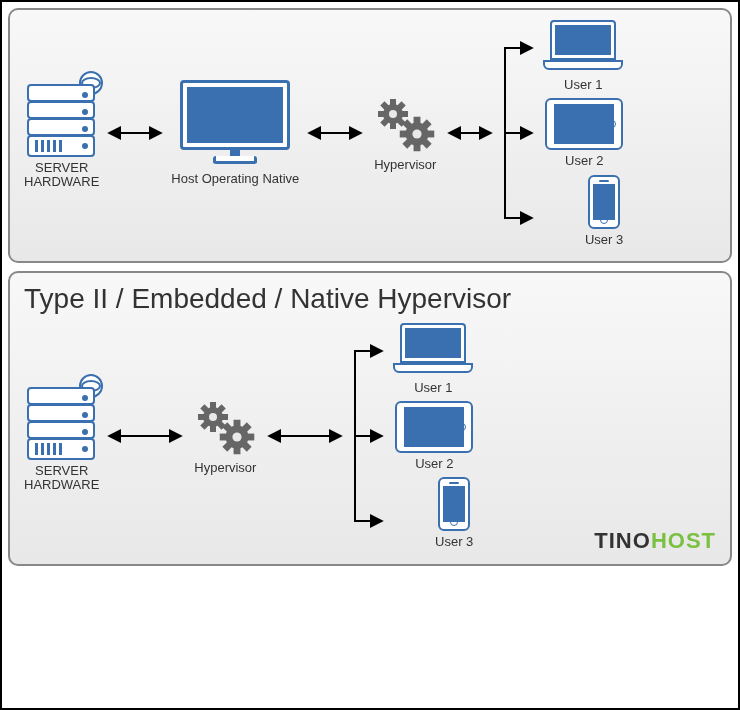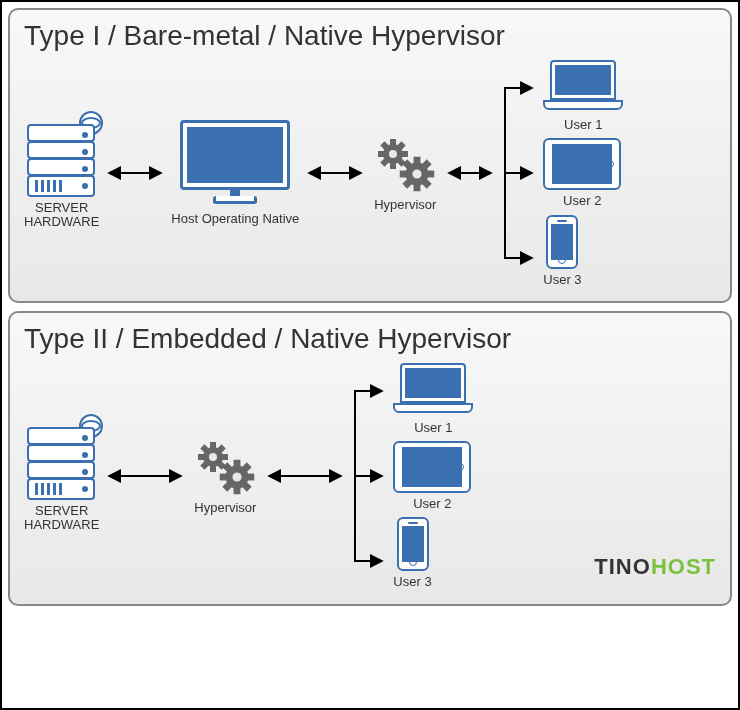--- a/index.html
+++ b/index.html
@@ -42,21 +42,21 @@
     text-align: center;
     line-height: 1.1;
   }
   .arrow {
     flex: 0 0 auto;
   }
   .branches {
     display: flex;
     flex-direction: column;
     gap: 6px;
-    align-items: flex-start;
+    align-items: flex-end;
   }
   
   .server-icon { width: 70px; height: 80px; position: relative; }
   .server-icon .stack { position:absolute; bottom:0; left:0; width:70px; }
   .server-icon .unit {
     width: 68px; height: 18px; border: 2px solid #3a6fb0; border-radius: 4px;
     background: #fff; margin-top: -1px; position: relative;
   }
   .server-icon .unit::after {
     content:''; position:absolute; right:5px; top:6px; width:6px;height:6px;
@@ -99,21 +99,21 @@
   .tablet-icon { width:78px; height:52px; border:2px solid #3a6fb0; border-radius:6px; background:#fff; display:flex; align-items:center; justify-content:center; position:relative;}
   .tablet-icon .scr { width:60px; height:40px; background:#3a6fb0;}
   .tablet-icon::after { content:''; position:absolute; right:5px; top:50%; transform:translateY(-50%); width:6px; height:6px; border:1px solid #3a6fb0; border-radius:50%;}
   
   .phone-icon { width:32px; height:54px; border:2px solid #3a6fb0; border-radius:6px; background:#fff; display:flex; align-items:center; justify-content:center; position:relative;}
   .phone-icon .scr { width:22px; height:36px; background:#3a6fb0;}
   .phone-icon::before { content:''; position:absolute; top:3px; left:50%; transform:translateX(-50%); width:10px; height:2px; background:#3a6fb0; border-radius:1px;}
   .phone-icon::after { content:''; position:absolute; bottom:3px; left:50%; transform:translateX(-50%); width:6px; height:6px; border:1px solid #3a6fb0; border-radius:50%;}
   
   .brand {
-    position:absolute; right:14px; bottom:24px; font-weight:800; font-size:22px; letter-spacing:1px;
+    position:absolute; right:14px; bottom:10px; font-weight:800; font-size:22px; letter-spacing:1px;
   }
   .brand .t { color:#333; }
   .brand .h { color:#7ac142; }
 </style>
 </head>
 <body>
 
 <svg width="0" height="0" style="position:absolute">
   <defs>
     <marker id="ah" viewBox="0 0 10 10" refX="8" refY="5" markerWidth="7" markerHeight="7" orient="auto-start-reverse">
@@ -130,21 +130,20 @@
         <rect x="-3" y="-15" width="6" height="6" transform="rotate(45)"></rect>
         <rect x="-3" y="9" width="6" height="6" transform="rotate(45)"></rect>
         <rect x="-15" y="-3" width="6" height="6" transform="rotate(45)"></rect>
         <rect x="9" y="-3" width="6" height="6" transform="rotate(45)"></rect>
       </g>
     </g>
   </defs>
 </svg>
 
 <div class="panel">
-  <div class="panel-title">Type I / Bare-metal / Native Hypervisor</div>
   <div class="row">
 
     <div class="node">
       <div class="server-icon">
         <div class="disk-badge"></div>
         <div class="stack">
           <div class="unit"></div>
             <div class="unit"></div>
             <div class="unit"></div>
           <div class="unit bottom">

